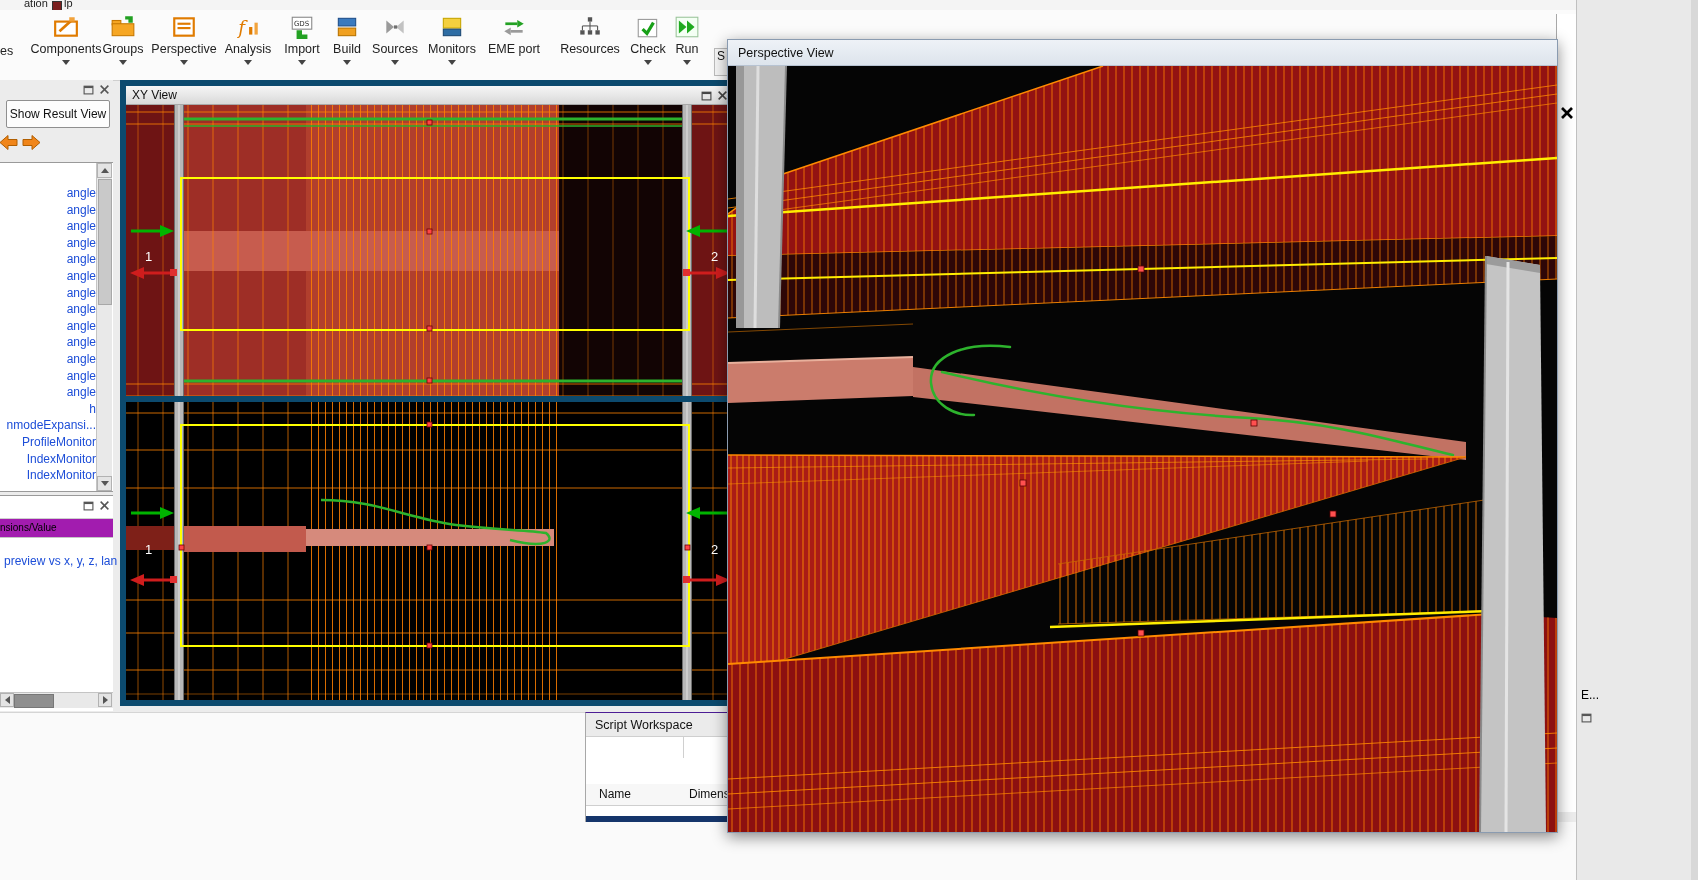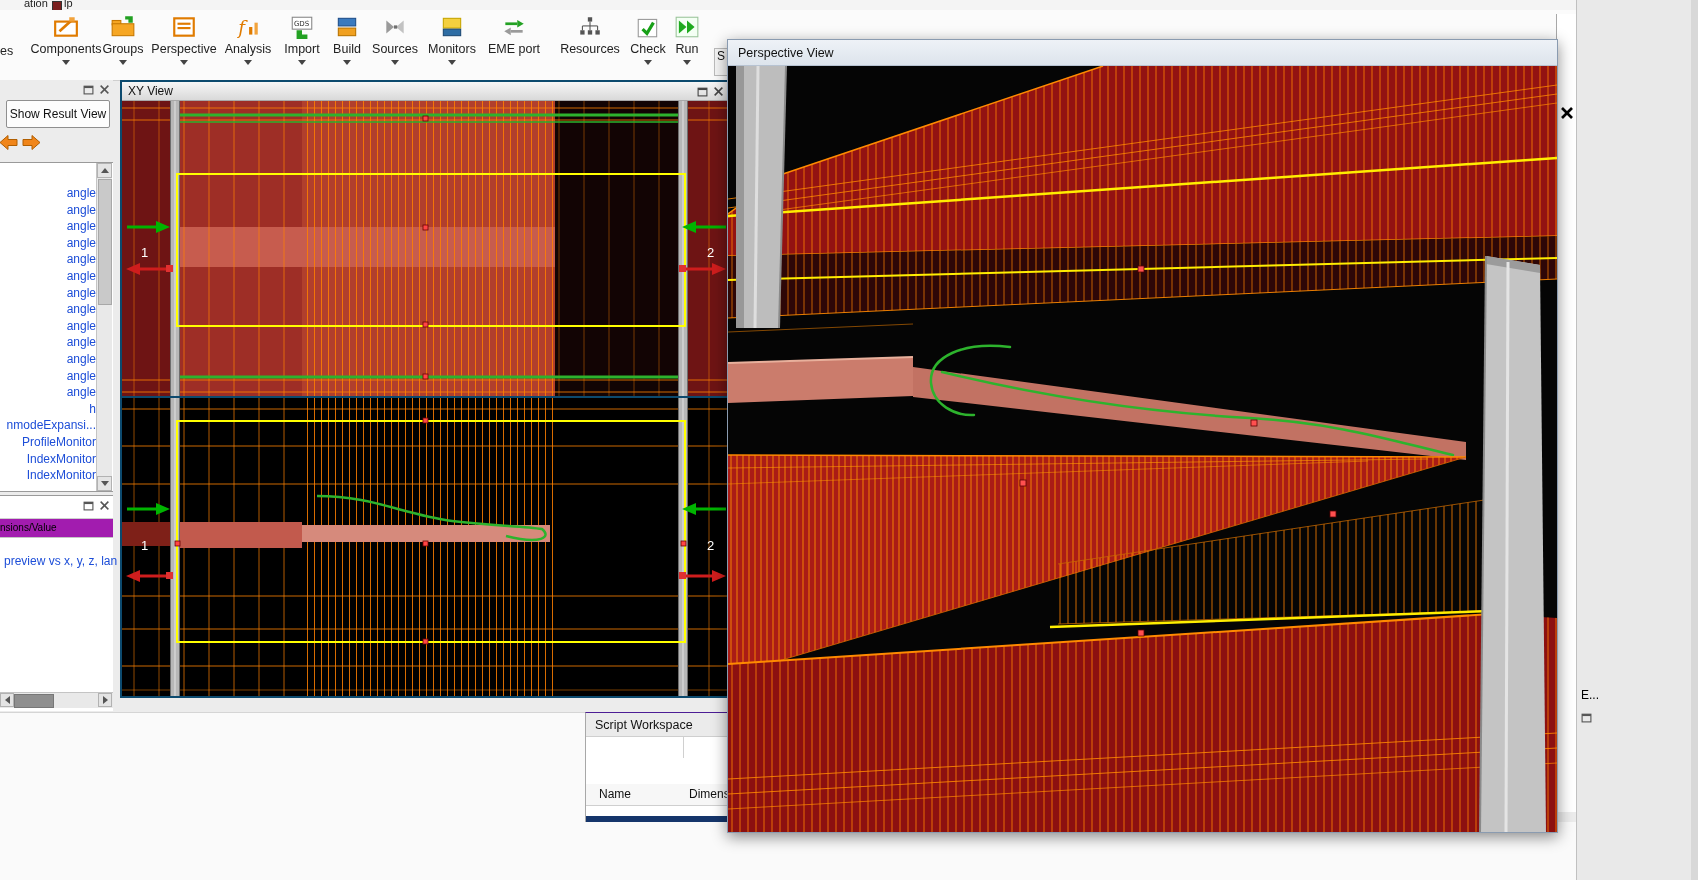--- a/index.html
+++ b/index.html
@@ -45,21 +45,21 @@
   .vthumb{position:absolute;left:1px;width:12px;background:#c9c9c9;border:1px solid #a8a8a8;}
 
   #props-panel{position:absolute;left:0;top:415px;width:113px;height:215px;background:#ffffff;border-top:1px solid #9a9a9a;}
   #props-header{position:absolute;left:0;top:22px;width:113px;height:18px;background:#a21caf;border-top:1px solid #cfcfcf;border-bottom:1px solid #c5c5c5;
     font-size:10px;line-height:18px;color:#000;white-space:nowrap;overflow:hidden;}
   #props-note{position:absolute;left:4px;top:58px;width:113px;font-size:12px;color:#1d4ed8;white-space:nowrap;overflow:hidden;}
   #props-hscroll{position:absolute;left:0;top:196px;width:113px;height:15px;background:#e9e9e9;border-top:1px solid #c4c4c4;}
   .hthumb{position:absolute;top:1px;height:12px;background:#8f8f8f;border:1px solid #777;}
 
   
-  .view-panel{background:#000;border:2px solid #0c4a6e;box-sizing:content-box;}
+  .view-panel{background:#000;border:6px solid #0c4a6e;box-sizing:content-box;}
   .view-titlebar{height:18px;background:linear-gradient(#f6f6f6,#d9d9d9);border-bottom:1px solid #a8a8a8;
     display:flex;align-items:center;padding:0 6px;font-size:12px;color:#111;}
   .view-titlebar .vt-title{flex:1;}
   #xy-panel{left:120px;top:80px;width:608px;}
   #xz-panel{left:120px;top:396px;width:608px;}
   .view-canvas{display:block;}
 
   
   #script-ws{left:585px;top:712px;width:142px;height:110px;background:#fff;border-left:1px solid #a8a8a8;border-top:1px solid #4c1d95;}
   #sw-title{position:absolute;left:0;top:0;width:142px;height:24px;background:#ebebeb;border-bottom:1px solid #cfcfcf;

